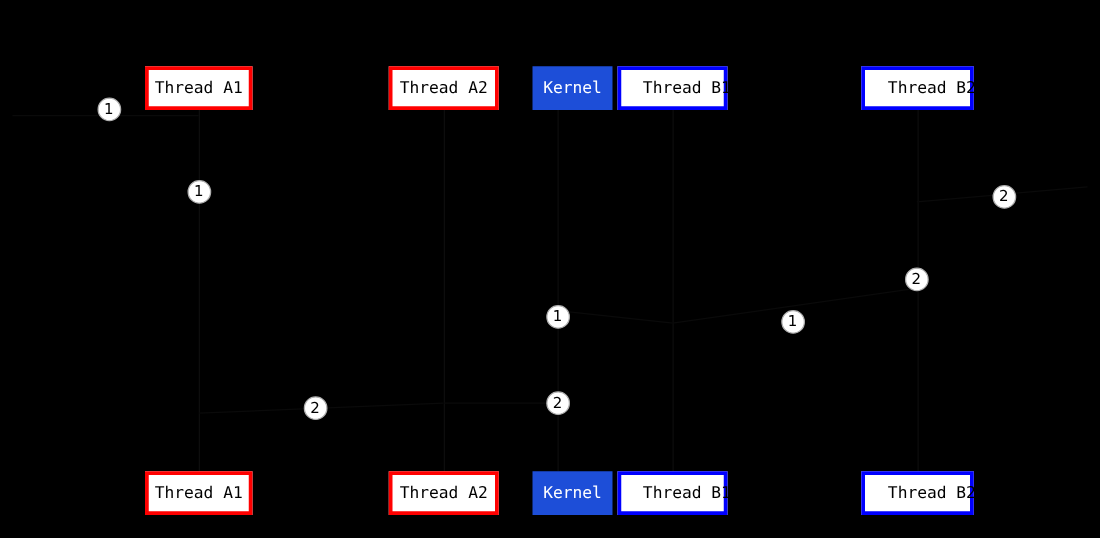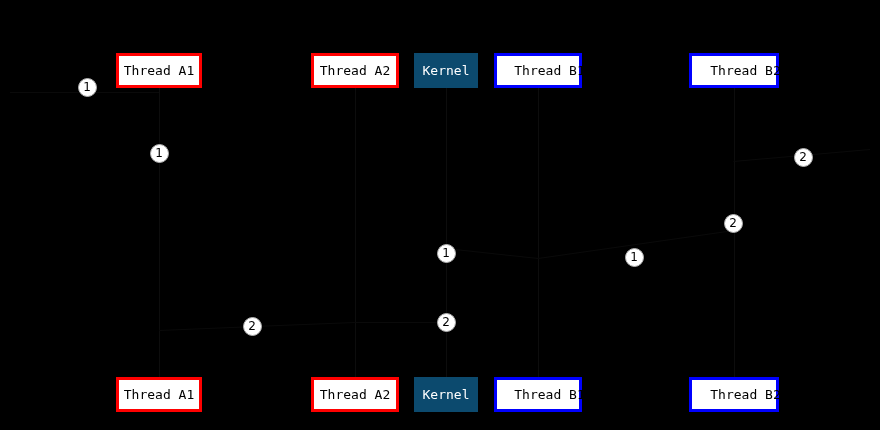--- a/index.html
+++ b/index.html
@@ -50,23 +50,24 @@
     border: 3px solid #ff0000;
     color: #000000;
   }
   .pbox.thread-b {
     background: #ffffff;
     border: 3px solid #0000ff;
     color: #000000;
     padding-left: 23px;
   }
   .pbox.kernel {
-    background: #0c4a6e;
+    background: #1d4ed8;
     border: 0px solid #0000ff;
     color: #ffffff;
+    margin-left: 12px;
   }
 
   
   .marker {
     position: absolute;
     width: 19px;
     height: 19px;
     border-radius: 50%;
     background: #ffffff;
     border: 1px solid #b0b0b0;

